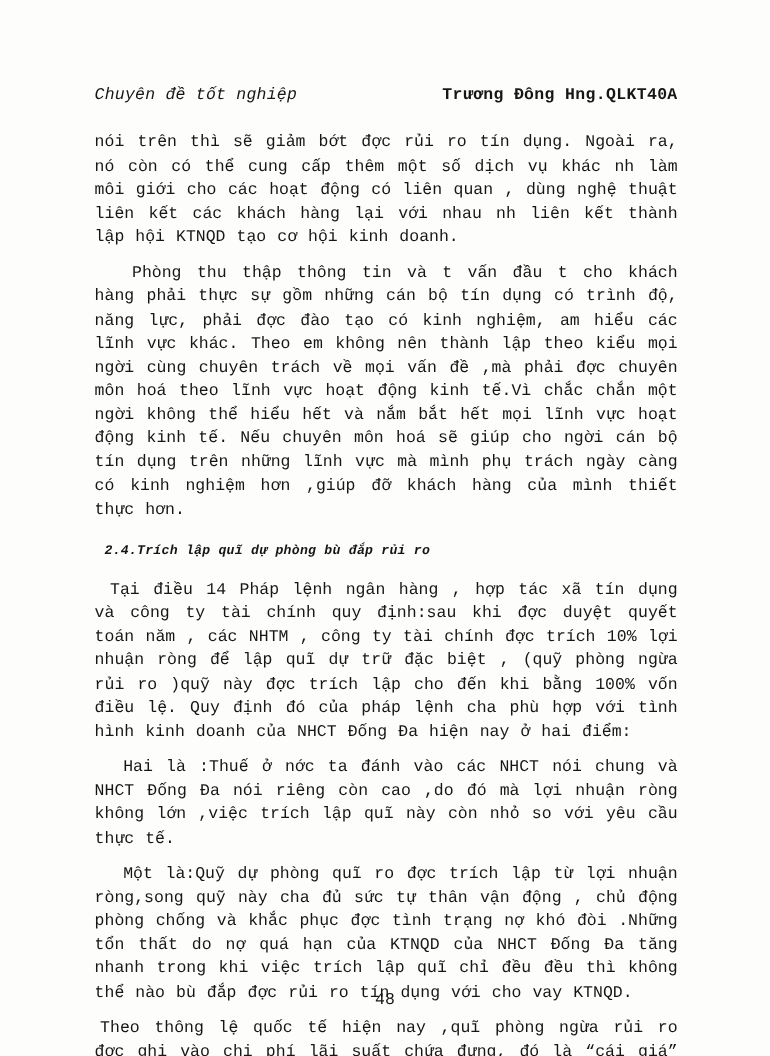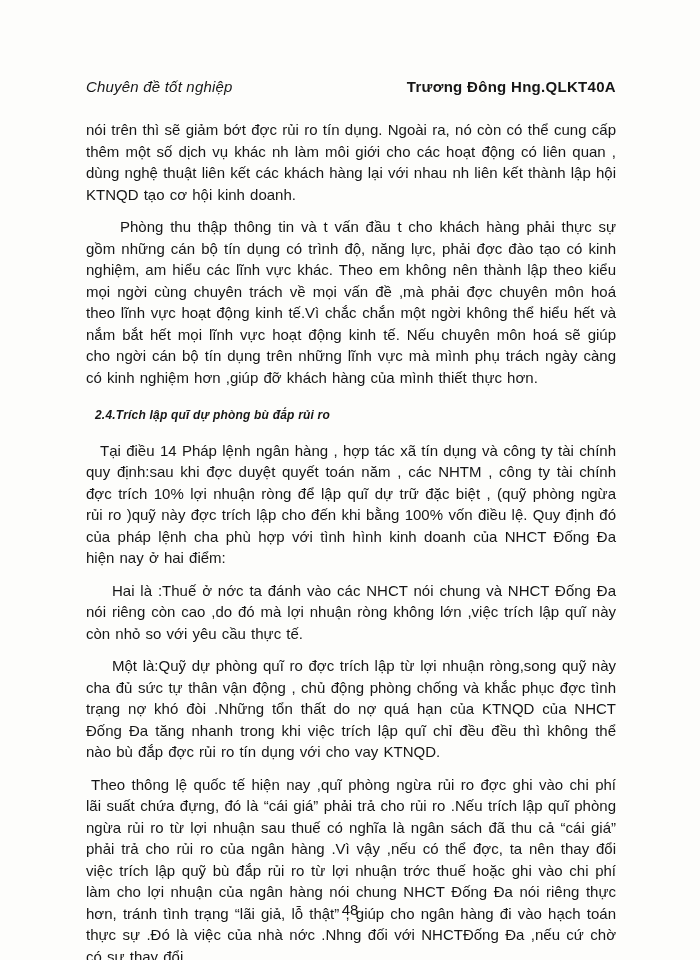--- a/index.html
+++ b/index.html
@@ -9,21 +9,21 @@
     height: 960px;
     overflow: hidden;
     background: #e9e9e9;
   }
   .page {
     position: relative;
     width: 700px;
     height: 960px;
     box-sizing: border-box;
     background: #fdfdfb;
-    font-family: Liberation Sans, sans-serif;
+    font-family: Liberation Mono, monospace;
     color: #161616;
     padding: 34px 84px 0 86px;
   }
   .page-header {
     display: flex;
     justify-content: space-between;
     align-items: baseline;
     font-size: 15px;
     margin-bottom: 24px;
   }

